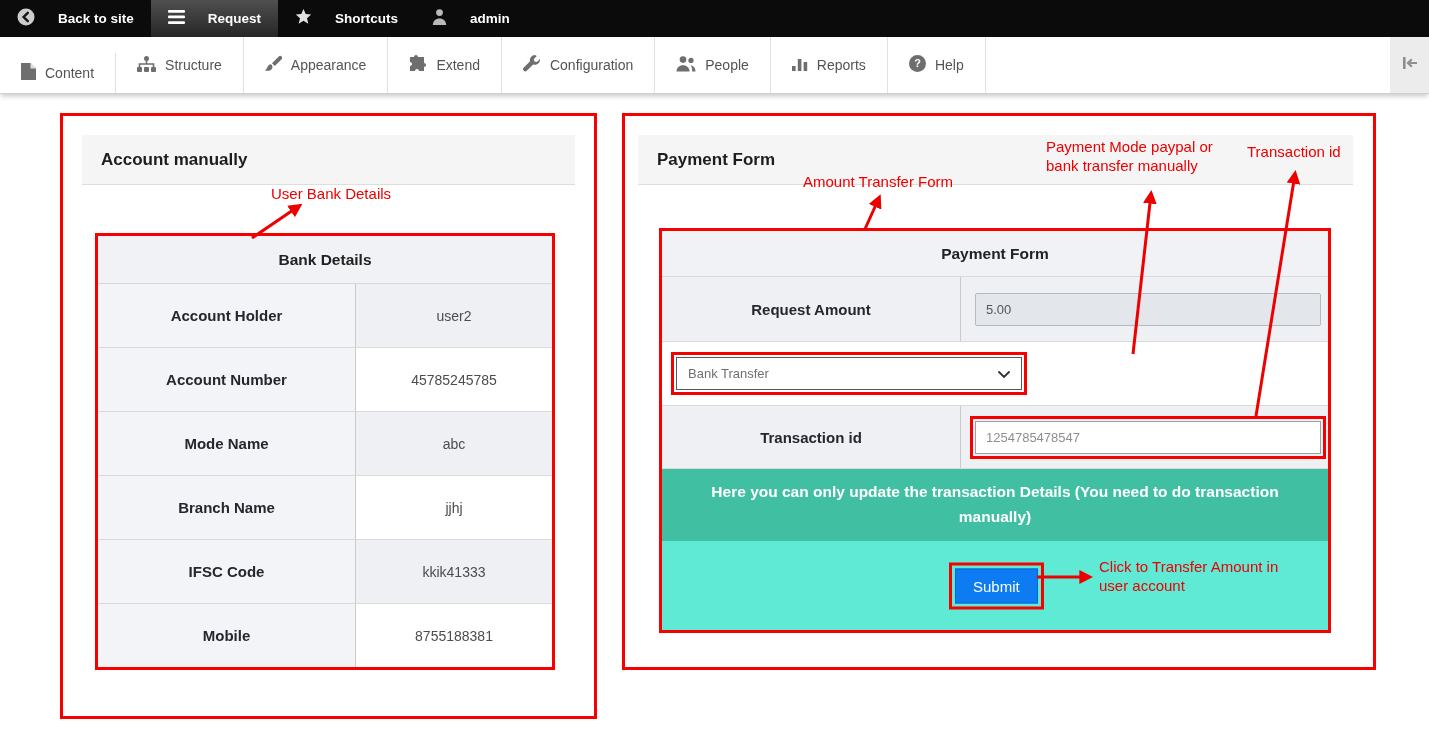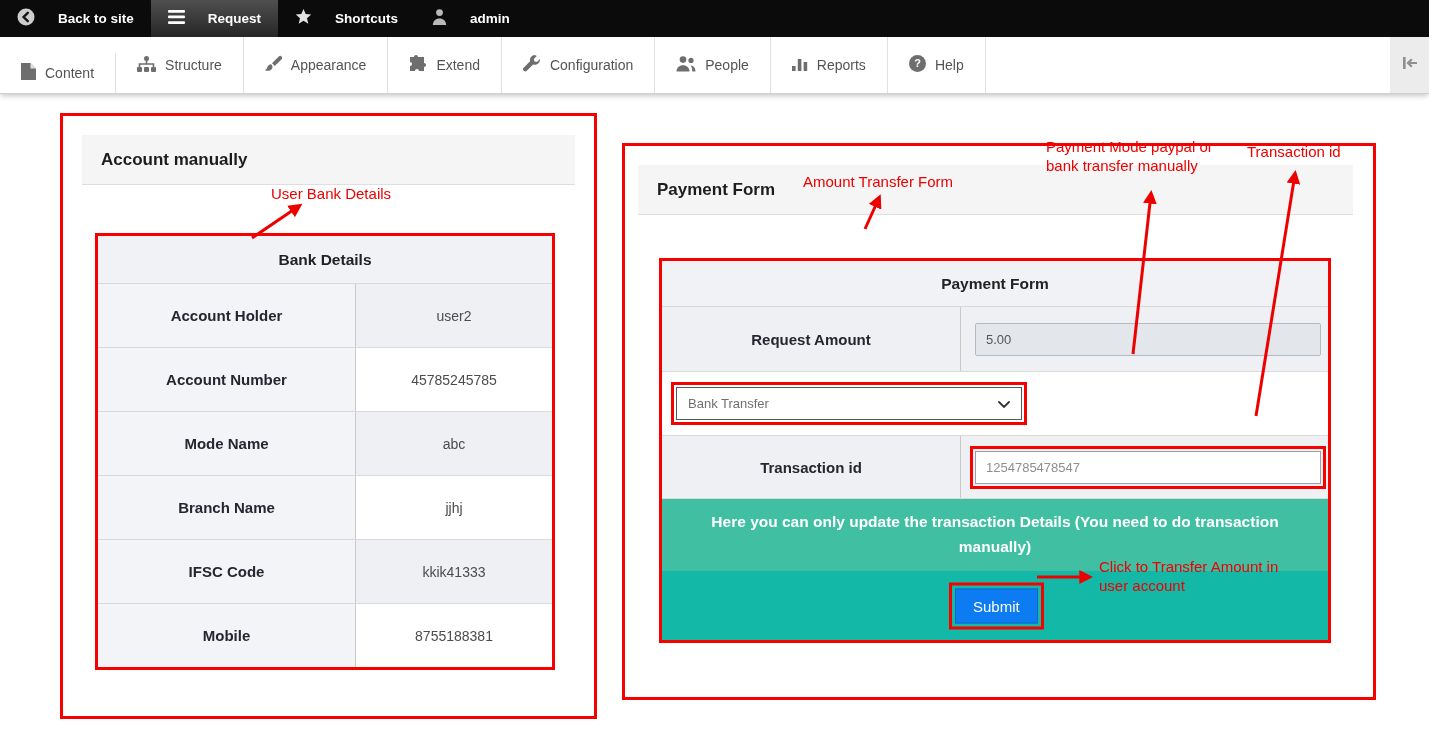--- a/index.html
+++ b/index.html
@@ -20,21 +20,21 @@
 
   
   .menubar{position:absolute;left:0;top:37px;width:100%;height:57px;background:#fff;border-bottom:1px solid #cfcfcf;box-shadow:0 3px 5px -1px rgba(0,0,0,.22);display:flex;align-items:stretch;z-index:20;}
   .menu-item{display:flex;align-items:center;gap:9px;padding:0 21px;font-size:14px;color:#545454;border-right:1px solid #e2e2e2;cursor:pointer;background:#fff;}
   .menu-item:first-child{border-left:none;margin-top:16px;}
   .tray-toggle{position:absolute;right:0;top:0;height:56px;width:39px;background:#ececec;display:flex;align-items:center;justify-content:center;cursor:pointer;}
 
   
   .panel{position:absolute;border:3px solid var(--red);background:#fff;}
   .panel-left{left:60px;top:113px;width:537px;height:606px;}
-  .panel-right{left:622px;top:113px;width:754px;height:557px;margin-top:30px;}
+  .panel-right{left:622px;top:113px;width:754px;height:557px;}
   .card-header{position:absolute;height:50px;background:#f5f5f6;border-bottom:1px solid #dedede;display:flex;align-items:center;padding-left:19px;font-size:17px;font-weight:bold;color:#1d1d1d;}
   .panel-left .card-header{left:19px;top:19px;width:493px;}
   .panel-right .card-header{left:13px;top:19px;width:715px;}
 
   
   .bank-table{position:absolute;left:32px;top:117px;width:460px;border:3px solid var(--red);background:#fff;}
   .bt-header{height:47px;background:#f1f2f6;display:flex;align-items:center;justify-content:center;font-weight:bold;font-size:15.5px;color:#222;}
   .bt-row{display:flex;height:64px;border-top:1px solid #d9d9d9;}
   .bt-label{width:258px;background:#f3f4f8;border-right:1px solid #c9c9c9;display:flex;align-items:center;justify-content:center;font-weight:bold;font-size:15px;color:#26262e;}
   .bt-value{flex:1;display:flex;align-items:center;justify-content:center;font-size:14px;color:#4c4c4c;background:#fff;}
@@ -47,21 +47,21 @@
   .pt-row.gray .pt-label,.pt-row.gray .pt-value{background:#eef0f4;}
   .pt-label{width:299px;border-right:1px solid #c9c9c9;display:flex;align-items:center;justify-content:center;font-weight:bold;font-size:15px;color:#26262e;background:#fff;}
   .pt-value{flex:1;display:flex;align-items:center;padding-left:14px;background:#fff;}
   .row-amount{height:65px;}
   .row-mode{height:64px;}
   .row-trans{height:63px;}
   .amount-input{width:346px;height:33px;background:#e3e7eb;border:1px solid #b3bac1;border-radius:2px;padding-left:10px;font-size:13px;color:#555;font-family:"Liberation Sans",sans-serif;}
   .mode-select{width:346px;height:33px;background:#fff;border:1.5px solid #50575e;display:flex;align-items:center;justify-content:space-between;padding:0 11px;font-size:13px;color:#707070;outline:3px solid var(--red);outline-offset:2px;cursor:pointer;}
   .trans-input{width:346px;height:33px;background:#fff;border:1px solid #9aa0a6;padding-left:10px;font-size:13px;color:#8f8f8f;outline:3px solid var(--red);outline-offset:2px;font-family:"Liberation Sans",sans-serif;}
   .pf-notice{height:73px;background:var(--green);color:#fff;font-weight:bold;font-size:15.5px;text-align:center;display:flex;align-items:center;justify-content:center;padding:12px 38px;line-height:1.6;border-top:1px solid #d9d9d9;}
-  .pf-submit-row{height:69px;background:#14b8a6;position:relative;}
+  .pf-submit-row{height:89px;background:#5eead4;position:relative;}
   .submit-btn{position:absolute;left:293px;top:50%;transform:translateY(-50%);background:var(--blue);color:#fff;border:1px solid #0a66cc;font-size:15px;padding:8px 17px;outline:3px solid var(--red);outline-offset:3px;cursor:pointer;font-family:"Liberation Sans",sans-serif;}
 
   
   .ann{position:absolute;color:var(--red-text);font-size:15px;line-height:1.25;z-index:40;}
   .ann-user-bank{left:271px;top:185px;}
   .ann-amount{left:803px;top:173px;}
   .ann-paymode{left:1046px;top:138px;width:172px;}
   .ann-transid{left:1247px;top:143px;}
   .ann-submit{left:1099px;top:558px;width:188px;}
   .arrows{position:absolute;left:0;top:0;width:1429px;height:734px;pointer-events:none;z-index:35;}

